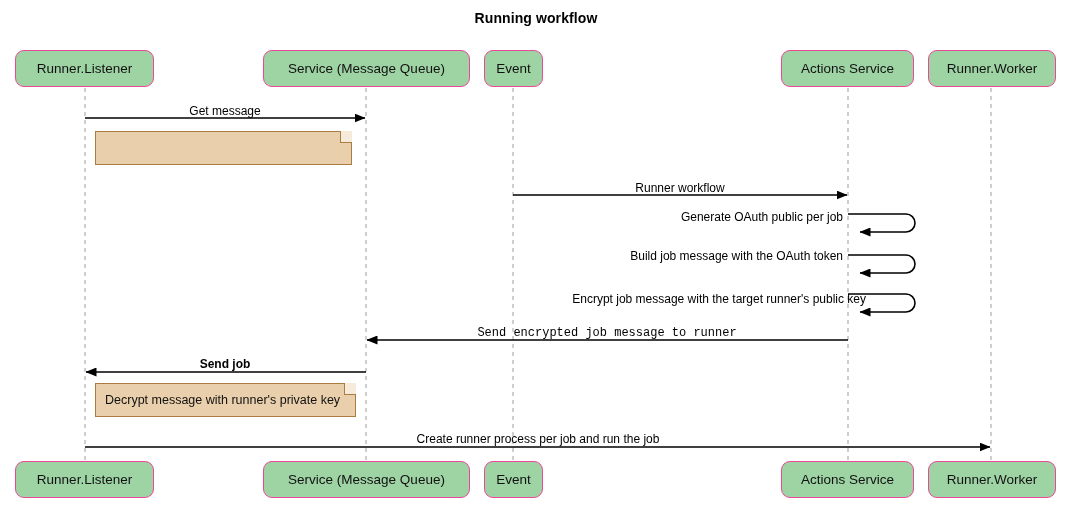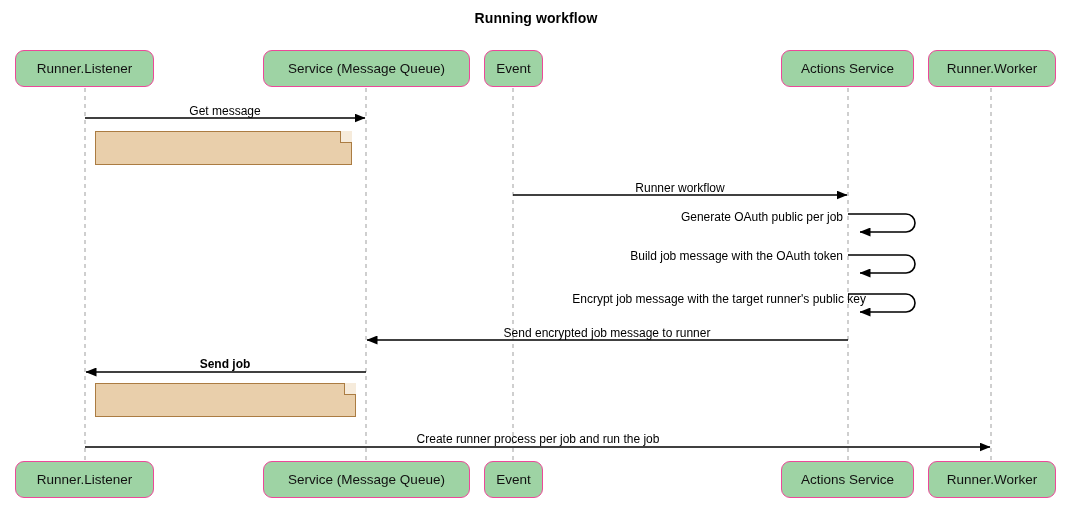--- a/index.html
+++ b/index.html
@@ -166,28 +166,29 @@
       <div class="participant" style="left: 928px; top: 461px; width: 128px; height: 37px;">
         <span>Runner.Worker</span>
       </div>
     </div>
 
   <div id="notes">
       <div class="note" style="left: 95px; top: 131px; width: 257px; height: 34px;">
         <span class="fold"></span>
       </div>
       <div class="note" style="left: 95px; top: 383px; width: 261px; height: 34px;">
+        <span>Decrypt message with runner's private key</span>
         <span class="fold"></span>
       </div>
     </div>
 
   <div id="message-labels">
       <div class="msg-label center" style="left: 225px; top: 104px; text-align: right;">Get message</div>
       <div class="msg-label center" style="left: 680px; top: 181px;">Runner workflow</div>
       <div class="msg-label right" style="left: 843px; top: 210px;">Generate OAuth public per job</div>
       <div class="msg-label right" style="left: 843px; top: 249px;">Build job message with the OAuth token</div>
       <div class="msg-label right" style="left: 843px; top: 292px; margin-left: 23px;">Encrypt job message with the target runner's public key</div>
-      <div class="msg-label center" style="left: 607px; top: 326px;">Send encrypted job message to runner</div>
+      <div class="msg-label center" style="left: 607px; top: 326px; font-family: Liberation Mono, monospace;">Send encrypted job message to runner</div>
       <div class="msg-label center" style="left: 225px; top: 357px; font-weight: bold;">Send job</div>
       <div class="msg-label center" style="left: 538px; top: 432px;">Create runner process per job and run the job</div>
     </div>
 
 </div>
 
 </body></html>

